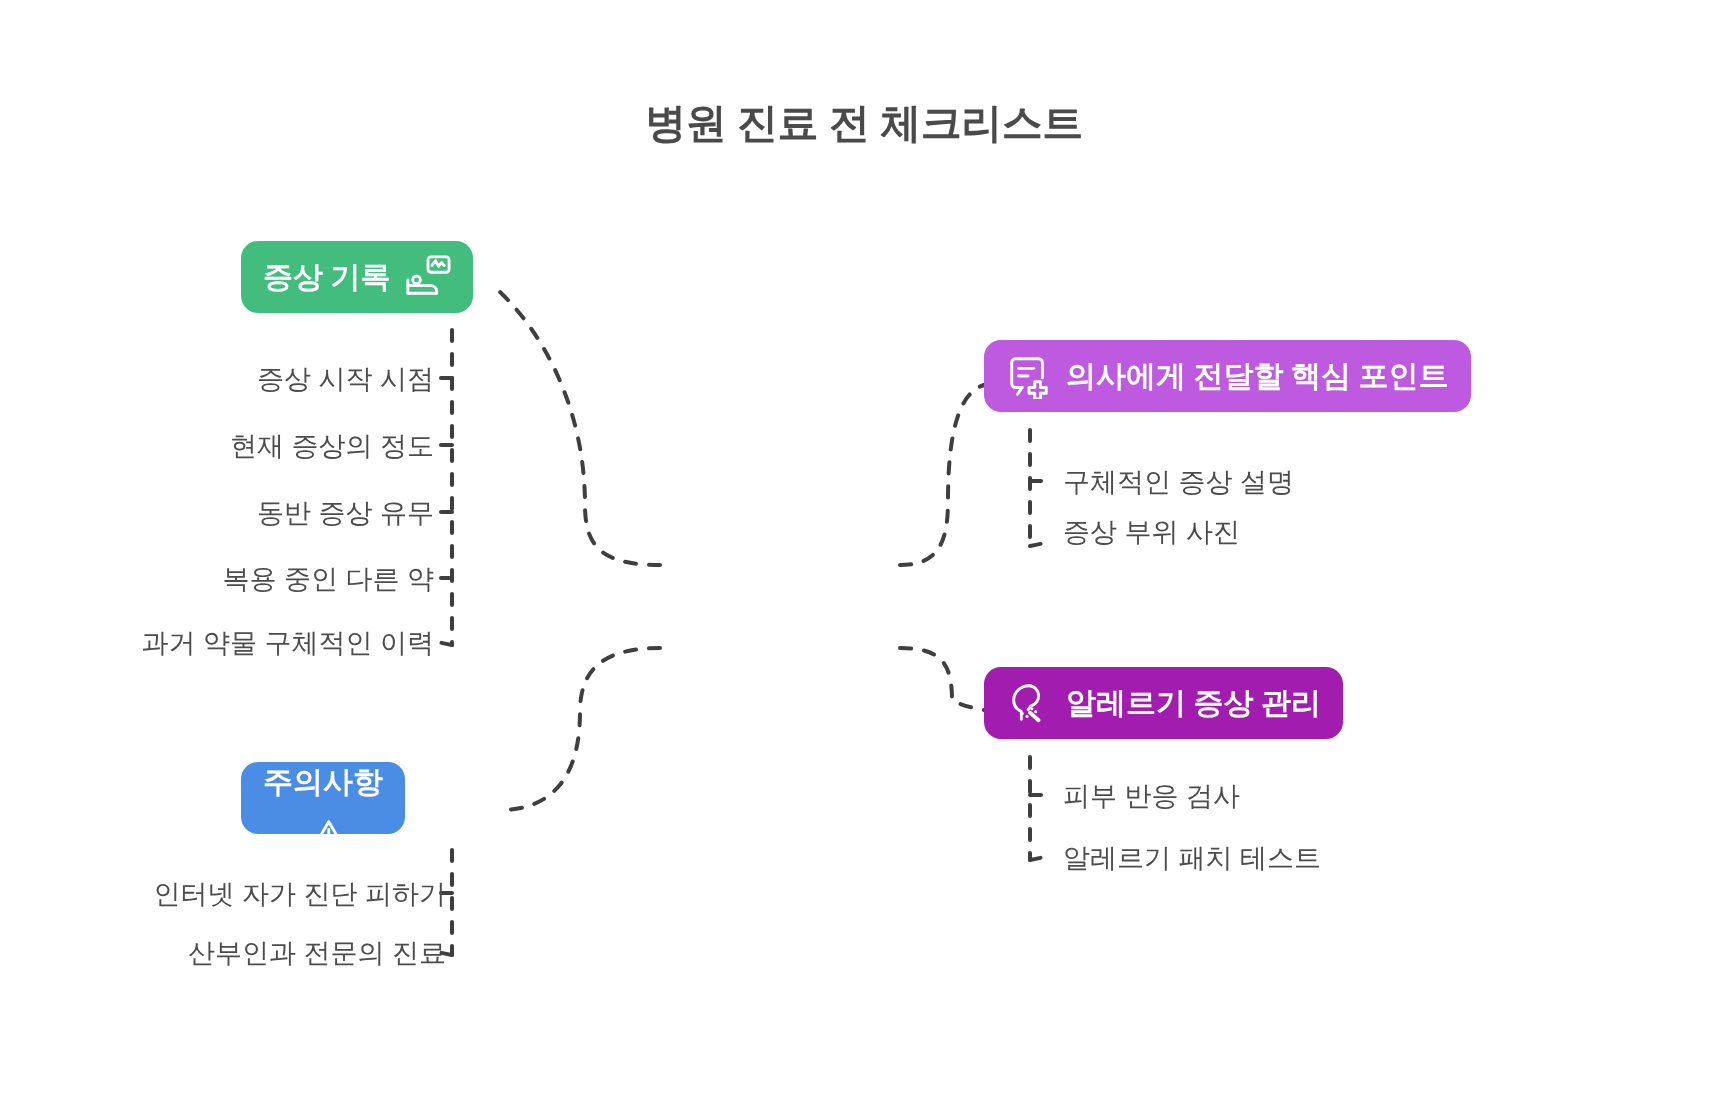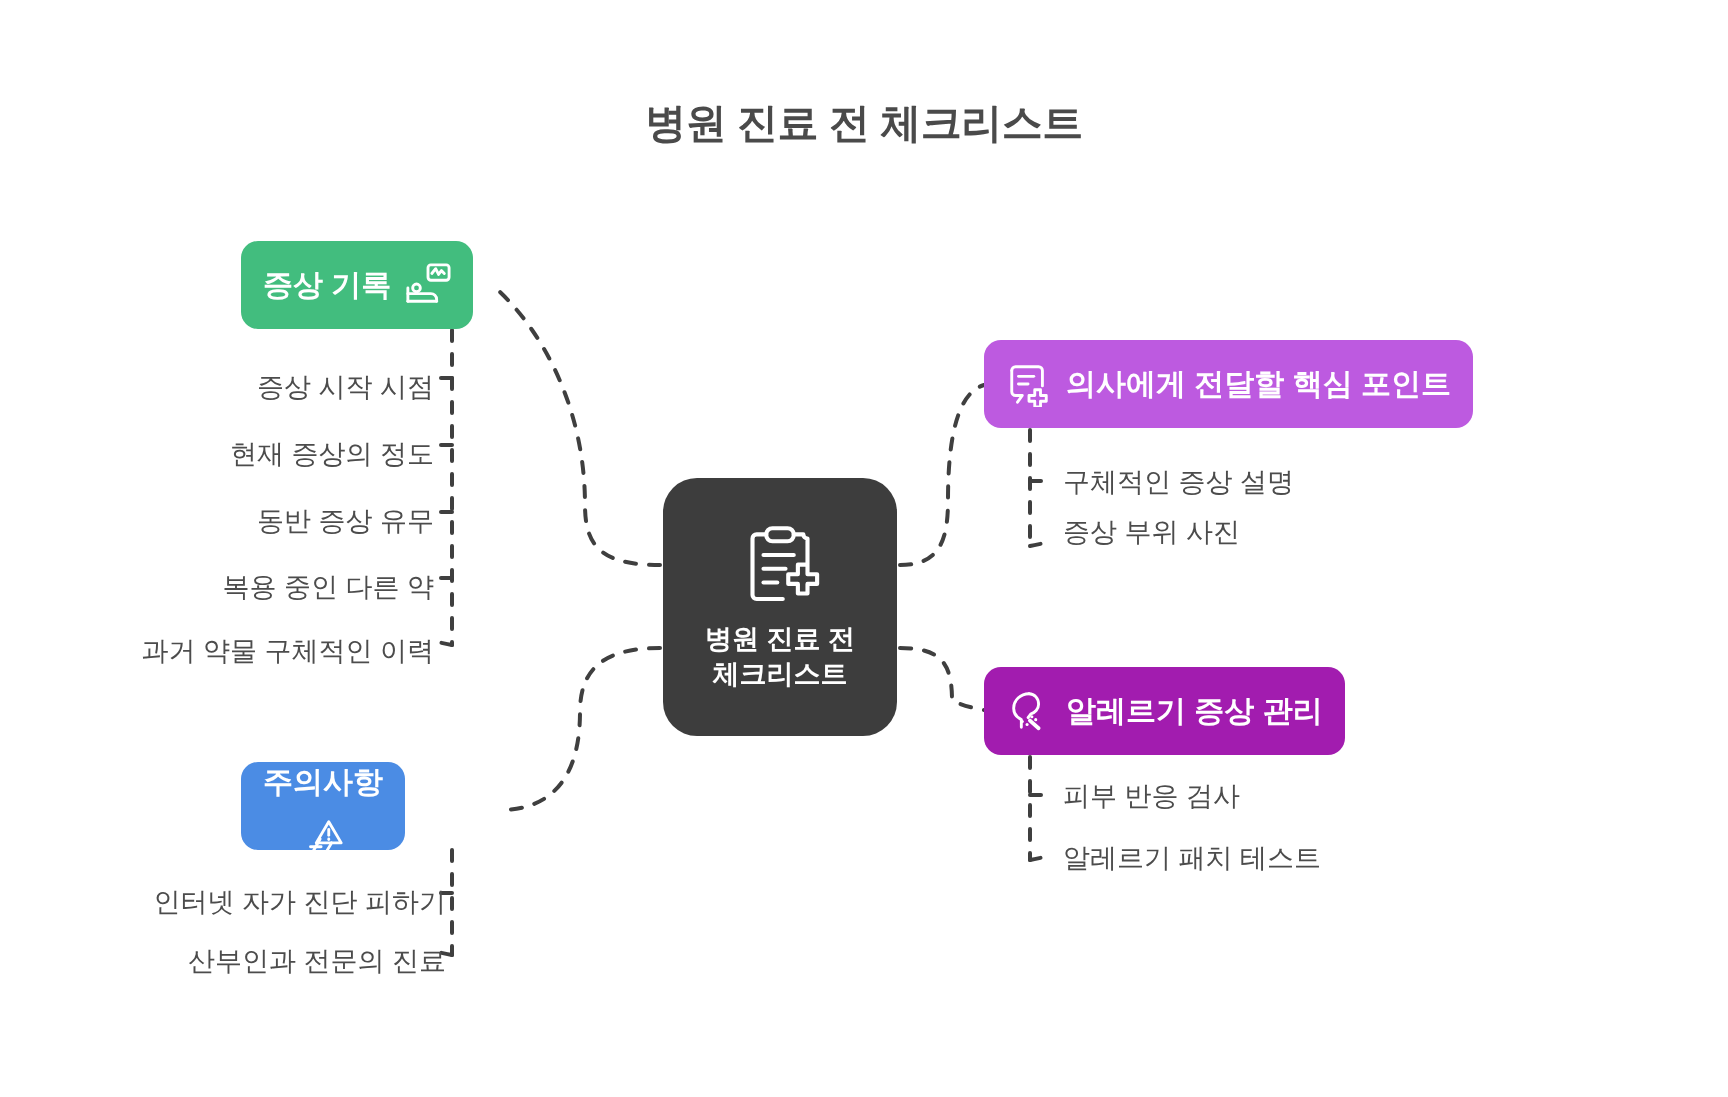--- a/index.html
+++ b/index.html
@@ -78,26 +78,27 @@
   }
 
   
   .pill {
     position: absolute;
     display: flex;
     align-items: center;
     border-radius: 17px;
     box-sizing: border-box;
     padding: 0 22px;
-    height: 88px;
+    height: 72px;
     color: #ffffff;
     font-size: 30px;
     font-weight: bold;
     white-space: nowrap;
     gap: 14px;
+    font-family: Liberation Serif, serif;
   }
   .pill .pill-icon {
     width: 46px;
     height: 46px;
     flex: 0 0 auto;
     display: block;
   }
 
   #pill-symptom   { left: 241px;  top: 241px; background: #42bd7e; }
   #pill-caution   { left: 241px;  top: 762px; background: #4b8ce4; flex-direction: column; }
@@ -105,21 +106,21 @@
   #pill-allergy   { left: 984px;  top: 667px; background: #a21caf; }
 
   
   .leaf {
     position: absolute;
     font-size: 27px;
     color: #4c4c4c;
     white-space: nowrap;
     line-height: 1;
   }
-  .leaf.right-aligned { text-align: right; transform: translateX(-100%); margin-top: 8px; }
+  .leaf.right-aligned { text-align: right; transform: translateX(-100%); }
   .leaf.left-aligned  { text-align: left; }
 
   
   #leaves-symptom .leaf { left: 434px; }
   #leaves-caution .leaf { left: 446px; }
   #leaves-keypoints .leaf { left: 1063px; }
   #leaves-allergy  .leaf { left: 1063px; }
 </style>
 </head>
 <body>
@@ -153,33 +154,20 @@
       <path d="M 1030 546 C 1030 546 1038 544 1052 542"></path>
 
       <path d="M 1030 757 L 1030 860"></path>
       <path d="M 1030 795 L 1052 795"></path>
       <path d="M 1030 860 C 1030 860 1038 858 1052 856"></path>
     </g>
   </svg>
 
   <div class="title">병원 진료 전 체크리스트</div>
 
-  <div class="center-node">
-    <svg class="center-icon" viewBox="0 0 64 64" xmlns="http://www.w3.org/2000/svg" fill="none" stroke="#ffffff" stroke-width="3" stroke-linecap="round" stroke-linejoin="round">
-      <path d="M22 9 H15 a3 3 0 0 0 -3 3 V53 a3 3 0 0 0 3 3 H34"></path>
-      <path d="M42 9 H49 a3 3 0 0 0 3 3 V30"></path>
-      <rect x="22" y="4.5" width="20" height="9.5" rx="4.5"></rect>
-      <path d="M20 24 H42"></path>
-      <path d="M20 34 H36"></path>
-      <path d="M20 44 H30"></path>
-      <path d="M45 31 H52 V38 H59 V45 H52 V52 H45 V45 H38 V38 H45 Z"></path>
-    </svg>
-    <div class="center-label">병원 진료 전
-체크리스트</div>
-  </div>
 
   <div class="pill" id="pill-symptom">
     <span>증상 기록</span>
     <svg class="pill-icon" viewBox="0 0 48 48" xmlns="http://www.w3.org/2000/svg" fill="none" stroke="#ffffff" stroke-width="3" stroke-linecap="round" stroke-linejoin="round">
       <rect x="24" y="3" width="22" height="16" rx="3"></rect>
       <path d="M28 12 l4 -5 l3 6 l3 -4 l3 3"></path>
       <path d="M3 41 V27"></path>
       <path d="M3 33 H27 a6 6 0 0 1 6 6 V41"></path>
       <path d="M3 41 H33"></path>
       <circle cx="12" cy="27" r="4"></circle>

